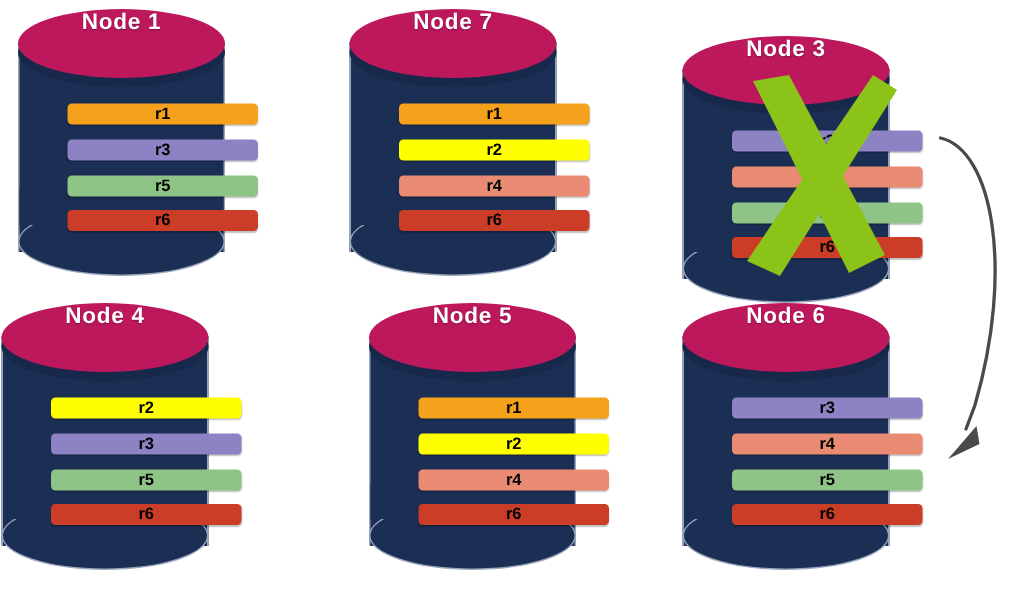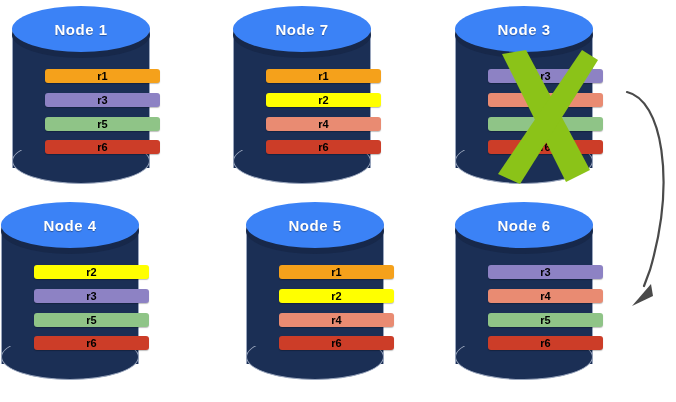--- a/index.html
+++ b/index.html
@@ -50,45 +50,44 @@
     width:138px;
     height:46px;
     background:#17284A;
     border-radius:50%;
   }
   .cyl-top{
     position:absolute;
     left:0; top:0px;
     width:138px;
     height:46px;
-    background:#3b82f6;
+    background:#be185d;
     border-radius:50%;
     display:flex;
-    align-items:center;
     justify-content:center;
   }
   .node-title{
     color:#ffffff;
     font-size:15px;
     font-weight:bold;
     letter-spacing:0.5px;
     text-shadow:0 1px 1px rgba(0,0,0,.35);
     white-space:nowrap;
   }
 
   .bars{
     position:absolute;
     left:33px;
     top:63px;
     width:116px;
   }
   .bar{
     position:absolute;
     left:0;
-    width:115px;
+    width:127px;
     height:14px;
     border-radius:3px;
     display:flex;
     align-items:center;
     justify-content:center;
     box-shadow:0 1px 1px rgba(0,0,0,.25);
   }
   .bar span{
     font-size:11px;
     font-weight:bold;
@@ -152,21 +151,21 @@
           <span>r2</span>
         </div>
         <div class="bar" style="top: 48px; background: rgb(233, 139, 114);">
           <span>r4</span>
         </div>
         <div class="bar" style="top: 71px; background: rgb(204, 61, 40);">
           <span>r6</span>
         </div>
       </div>
     </div>
-    <div class="node" style="left: 455px; top: 6px;">
+    <div class="node" style="left: 455px; top: 24px;">
       <div class="cyl-body"></div>
       <div class="cyl-bottom"></div>
       <div class="cyl-bottom-mask"></div>
       <div class="cyl-top-dark"></div>
       <div class="cyl-top">
         <div class="node-title">Node 3</div>
       </div>
       <div class="bars">
         <div class="bar" style="top: 0px; background: rgb(141, 130, 196);">
           <span>r3</span>

